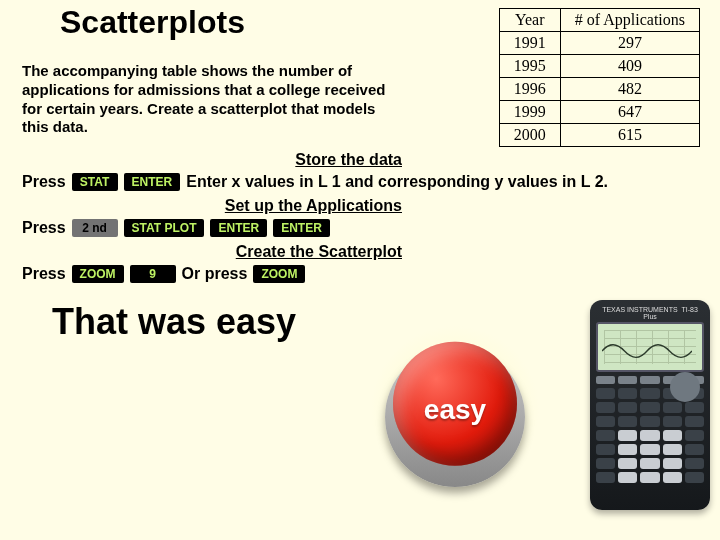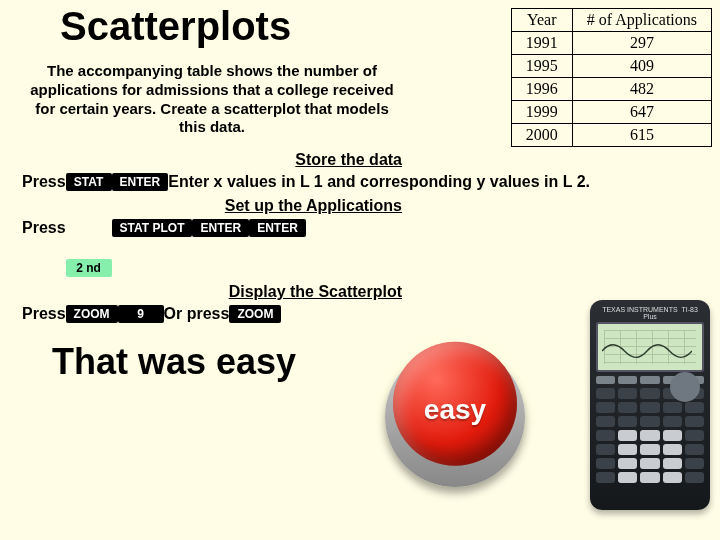--- a/index.html
+++ b/index.html
@@ -7,85 +7,84 @@
     padding: 0;
     width: 720px;
     height: 540px;
     background: #fffde6;
     font-family: "Comic Sans MS", "Comic Sans", cursive, sans-serif;
     color: #000;
     position: relative;
     overflow: hidden;
   }
   .title {
-    font-size: 40px;
+    font-size: 32px;
     font-weight: bold;
     margin: 4px 0 6px 60px;
   }
   .left-col {
     position: absolute;
     left: 22px;
     top: 62px;
     width: 380px;
     font-size: 15px;
   }
   .para {
     font-weight: bold;
     font-size: 15px;
     line-height: 1.25;
     margin-bottom: 14px;
-    text-align: center;
   }
   .section-head {
     font-weight: bold;
     font-size: 16px;
     text-decoration: underline;
     margin: 6px 0 4px 0;
     text-align: right;
   }
   .press-line {
     font-weight: bold;
     font-size: 16px;
     margin: 4px 0;
     display: flex;
-    align-items: flex-start;
+    align-items: flex-end;
     flex-wrap: wrap;
+    gap: 6px;
   }
   .key {
     display: inline-block;
     background: #000;
-    color: #ffffff;
+    color: #bef264;
     font-family: Arial, sans-serif;
     font-size: 12px;
     font-weight: bold;
     padding: 2px 8px;
     border-radius: 2px;
     min-width: 30px;
     text-align: center;
   }
   .key-yellow {
-    background: #86efac;
+    background: #737373;
     color: #000;
-    margin-top: 40px;
   }
   .tail-text {
     font-weight: bold;
     font-size: 16px;
   }
   .closing {
     font-size: 36px;
     font-weight: bold;
     margin-top: 18px;
     margin-left: 30px;
   }
   
   .data-table {
     position: absolute;
     top: 8px;
-    right: 8px;
+    right: 20px;
     border-collapse: collapse;
     font-family: "Comic Sans MS", cursive;
     font-size: 16px;
   }
   .data-table th, .data-table td {
     border: 1.5px solid #000;
     padding: 2px 14px;
     text-align: center;
     font-weight: normal;
   }
@@ -259,21 +258,21 @@
 
   <div class="section-head">Set up the Applications</div>
   <div class="press-line">
     <span>Press</span>
     <span class="key key-yellow">2 nd</span>
     <span class="key">STAT PLOT</span>
     <span class="key">ENTER</span>
     <span class="key">ENTER</span>
   </div>
 
-  <div class="section-head">Display the Scatterplot</div>
+  <div class="section-head">Create the Scatterplot</div>
   <div class="press-line">
     <span>Press</span>
     <span class="key">ZOOM</span>
     <span class="key">9</span>
     <span>Or press</span>
     <span class="key">ZOOM</span>
   </div>
 
   <div class="closing">That was easy</div>
 </div>

